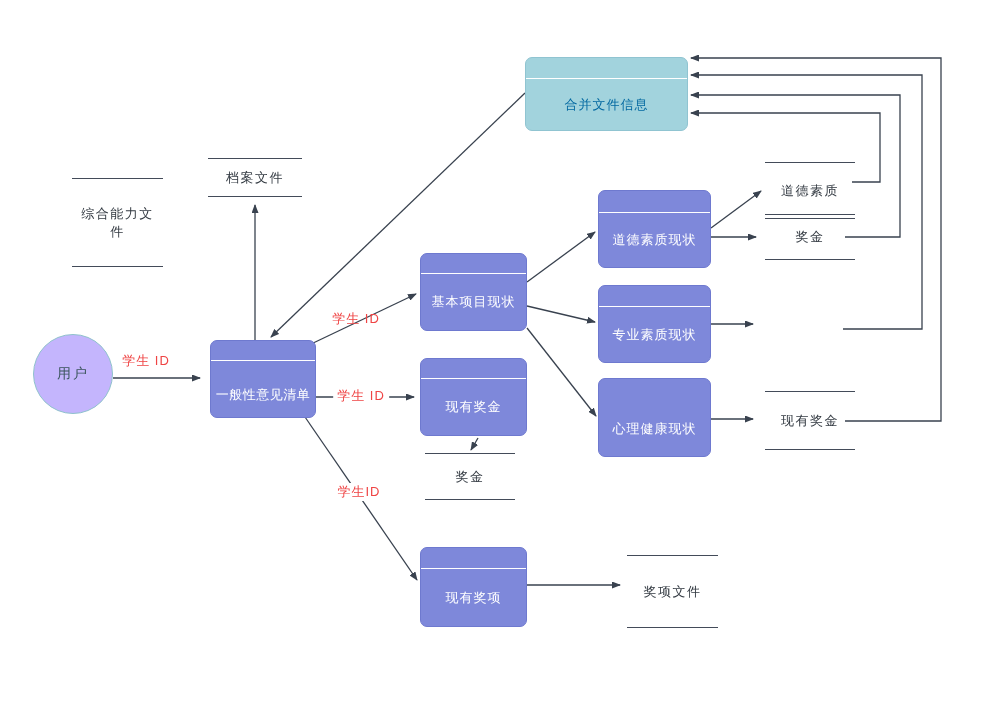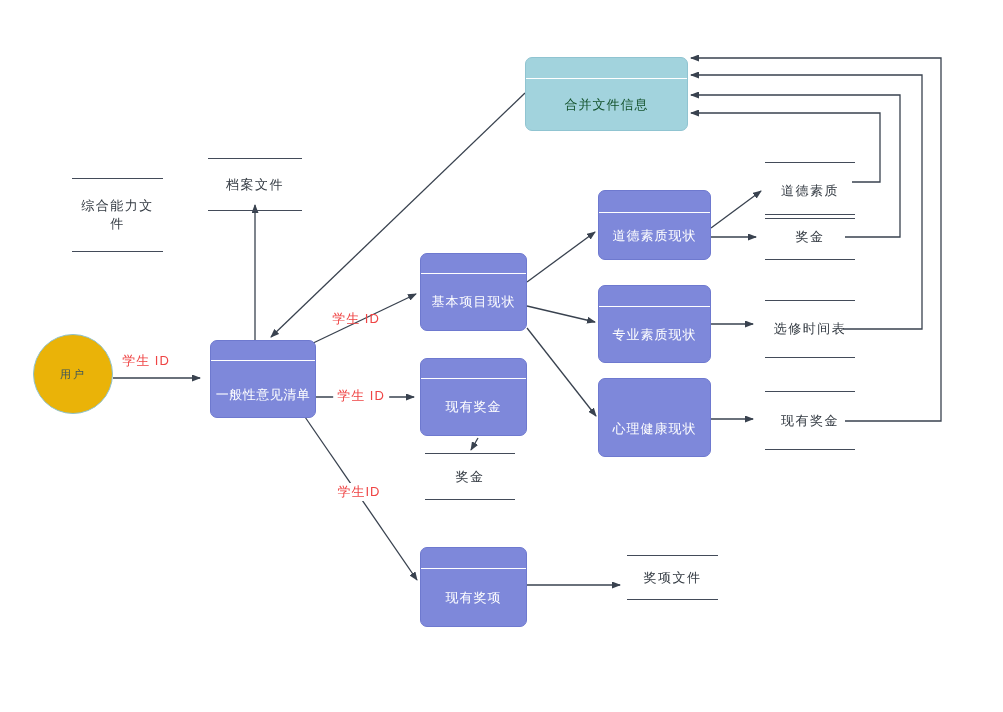--- a/index.html
+++ b/index.html
@@ -28,34 +28,34 @@
   .node .body {
     flex: 1 1 auto;
     display: flex;
     align-items: center;
     justify-content: center;
     font-size: 13px;
     letter-spacing: 1px;
     text-align: center;
     white-space: nowrap;
   }
-  .node.teal { background: #a2d3dd; border-color: #90c4d1; color: #14532d; }
+  .node.teal { background: #a2d3dd; border-color: #90c4d1; color: #0369a1; }
 
   
   .circle-node {
     position: absolute;
     border-radius: 50%;
-    background: #eab308;
+    background: #c4b5fd;
     border: 1px solid #8fc2cc;
     box-sizing: border-box;
     display: flex;
     align-items: center;
     justify-content: center;
     color: #3a545c;
-    font-size: 11px;
+    font-size: 14px;
     letter-spacing: 2px;
   }
 
   
   .store {
     position: absolute;
     box-sizing: border-box;
     border-top: 1.3px solid #434b59;
     border-bottom: 1.3px solid #434b59;
     display: flex;
@@ -136,64 +136,61 @@
   <div class="node" style="left:420px; top:358px; width:107px; height:78px;">
     <div class="band" style="height:19px;"></div>
     <div class="body">现有奖金</div>
   </div>
 
   <div class="node" style="left:420px; top:547px; width:107px; height:80px;">
     <div class="band" style="height:20px;"></div>
     <div class="body">现有奖项</div>
   </div>
 
-  <div class="node" style="left:598px; top:190px; width:113px; height:70px;">
+  <div class="node" style="left:598px; top:190px; width:113px; height:78px;">
     <div class="band" style="height:21px;"></div>
     <div class="body">道德素质现状</div>
   </div>
 
   <div class="node" style="left:598px; top:285px; width:113px; height:78px;">
     <div class="band" style="height:20px;"></div>
     <div class="body">专业素质现状</div>
   </div>
 
   <div class="node" style="left:598px; top:378px; width:113px; height:79px;align-items:center;">
     <div class="band" style="height:21px;"></div>
     <div class="body">心理健康现状</div>
   </div>
 
-  <div class="store" style="left:72px; top:178px; width:91px; height:74px;">
+  <div class="store" style="left:72px; top:178px; width:91px; height:89px;">
     <span>综合能力文件</span>
   </div>
 
-  <div class="store" style="left:208px; top:158px; width:94px; height:53px;">
+  <div class="store" style="left:208px; top:158px; width:94px; height:39px;">
     <span>档案文件</span>
   </div>
 
   <div class="store" style="left:765px; top:162px; width:90px; height:57px;">
     <span>道德素质</span>
   </div>
 
   <div class="store" style="left:765px; top:214px; width:90px; height:46px;">
     <span>奖金</span>
   </div>
 
-  <div class="store" style="left:765px; top:300px; width:90px; height:58px;">
-    <span>选修时间表</span>
-  </div>
 
   <div class="store" style="left:765px; top:391px; width:90px; height:59px;">
     <span>现有奖金</span>
   </div>
 
   <div class="store" style="left:425px; top:453px; width:90px; height:47px;">
     <span>奖金</span>
   </div>
 
-  <div class="store" style="left:627px; top:555px; width:91px; height:45px;">
+  <div class="store" style="left:627px; top:555px; width:91px; height:73px;">
     <span>奖项文件</span>
   </div>
 
   <span class="edge-label" style="left:146px; top:361px;">学生 ID</span>
   <span class="edge-label" style="left:356px; top:319px;">学生 ID</span>
   <span class="edge-label on-line" style="left:361px; top:396px;">学生 ID</span>
   <span class="edge-label on-line" style="left:359px; top:492px;">学生ID</span>
 
 </div>
 

